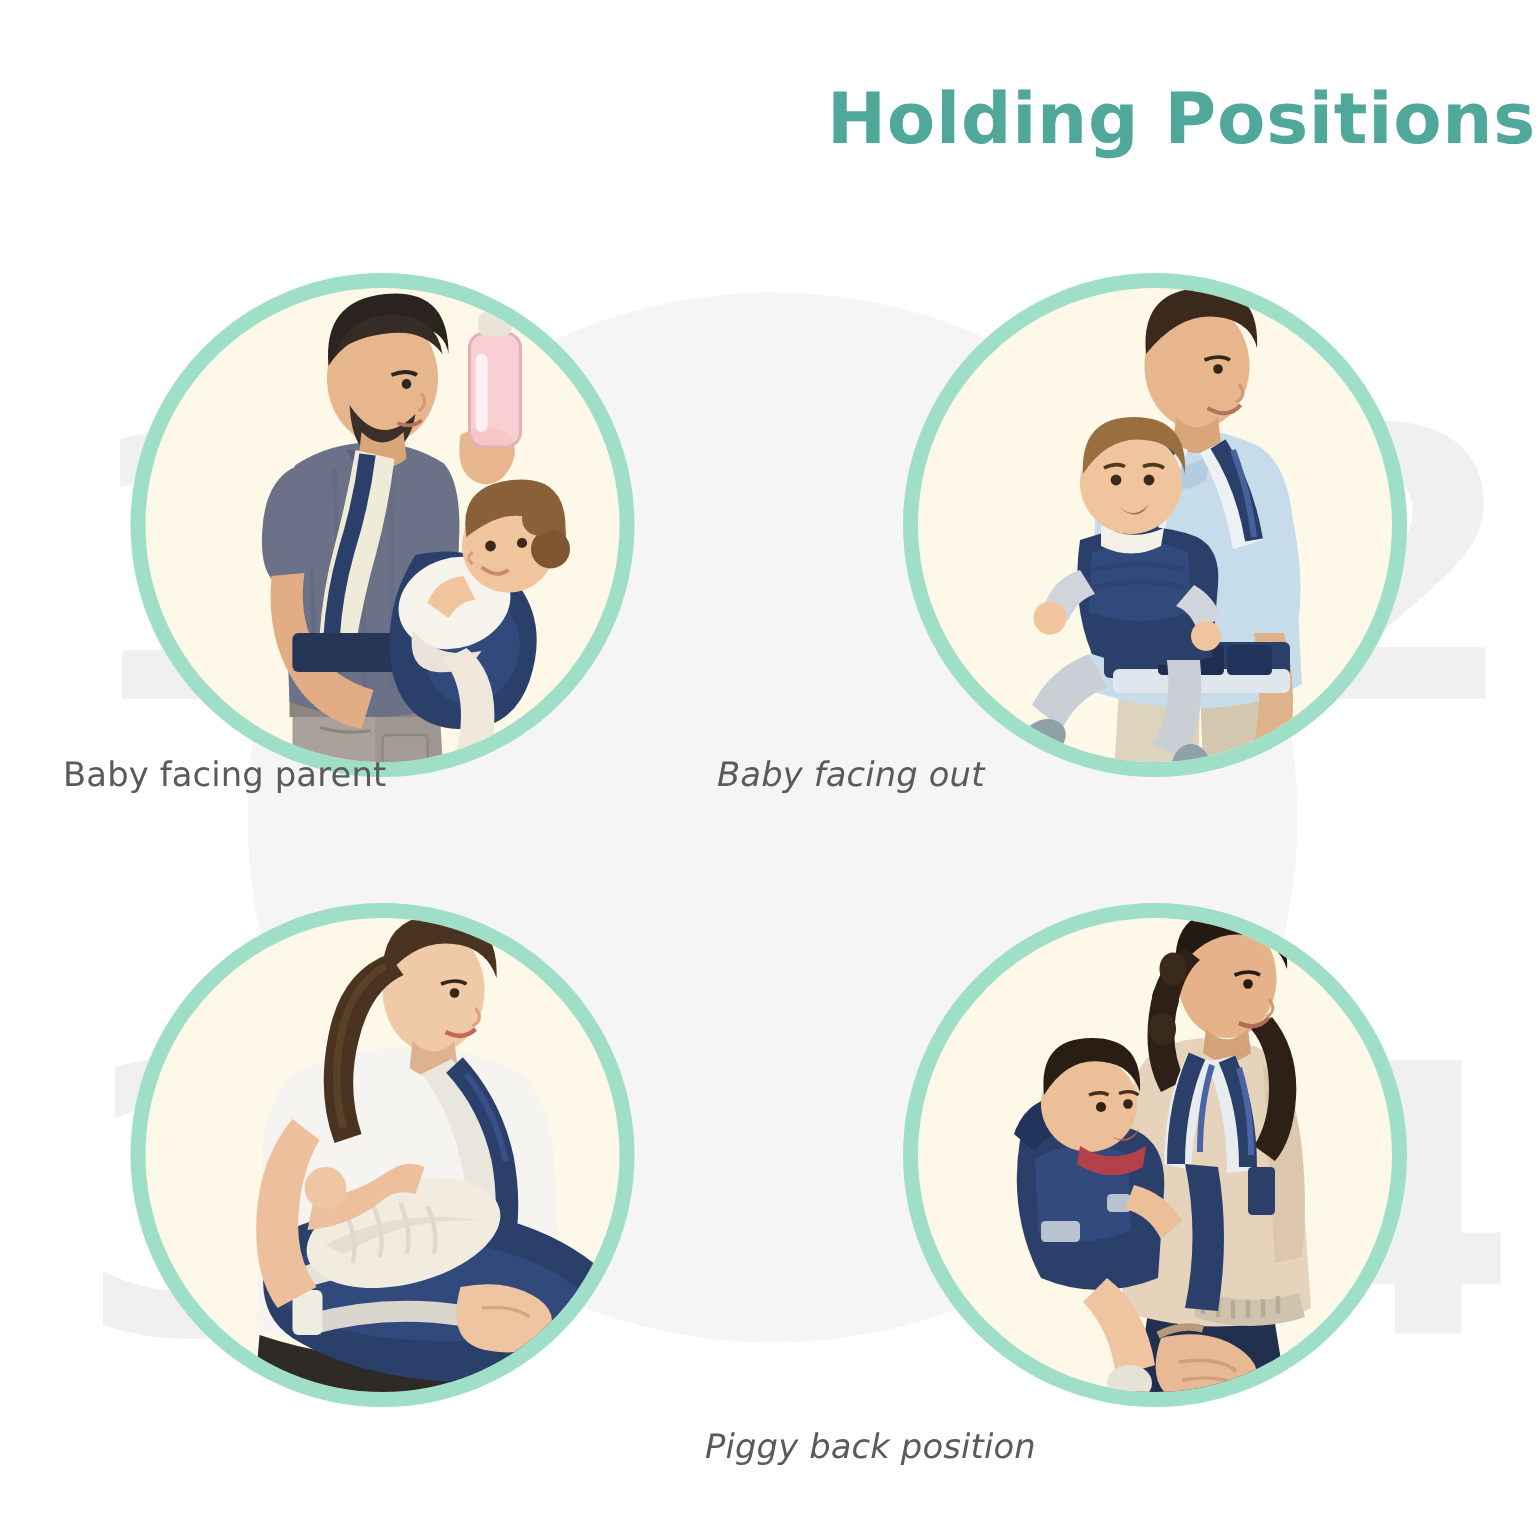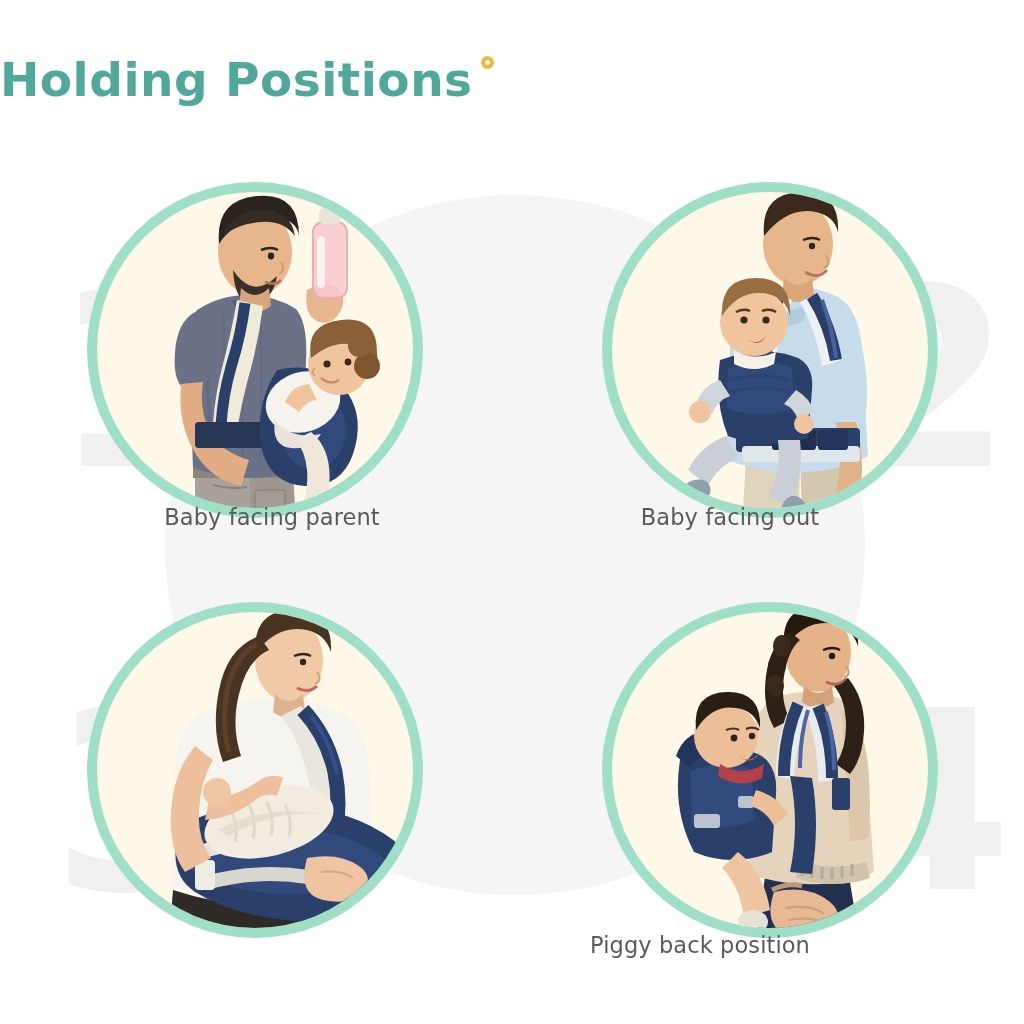--- a/index.html
+++ b/index.html
@@ -37,21 +37,21 @@
   }
   .wm1 { left: 52px;  top: 255px; }
   .wm2 { left: 838px; top: 255px; }
   .wm3 { left: 52px;  top: 678px; }
   .wm4 { left: 838px; top: 678px; }
 
   
   .title-wrap {
     position: absolute;
     left: 0; top: 52px; width: 1024px;
-    text-align: left;
+    text-align: right;
     z-index: 5;
   }
   .title {
     display: inline-block;
     position: relative;
     font-family: "DejaVu Sans", sans-serif;
     font-weight: 700;
     font-size: 47px;
     letter-spacing: 0.5px;
     color: #4fa89a;
@@ -76,30 +76,29 @@
   .p2 { left: 560px; top: 140px; }
   .p3 { left:  45px; top: 560px; }
   .p4 { left: 560px; top: 560px; }
 
   .panel svg { display: block; width: 420px; height: 420px; }
 
   .caption {
     position: absolute;
     z-index: 6;
     width: 460px;
-    text-align: center;
     font-family: "DejaVu Sans", sans-serif;
     font-size: 22.5px;
     color: #5a5a5a;
     letter-spacing: 0.1px;
   }
   .c1 { left:  42px; top: 504px; }
-  .c2 { left: 500px; top: 504px; }
+  .c2 { left: 478px; top: 504px; font-style: italic; }
   .c3 { left:  42px; top: 932px; }
-  .c4 { left: 470px; top: 932px; }
+  .c4 { left: 470px; top: 952px; font-style: italic; }
 </style>
 </head>
 <body>
 
 <div id="page">
 
   <div class="center-blob"></div>
 
   <div class="watermark wm1">1</div>
   <div class="watermark wm2">2</div>

